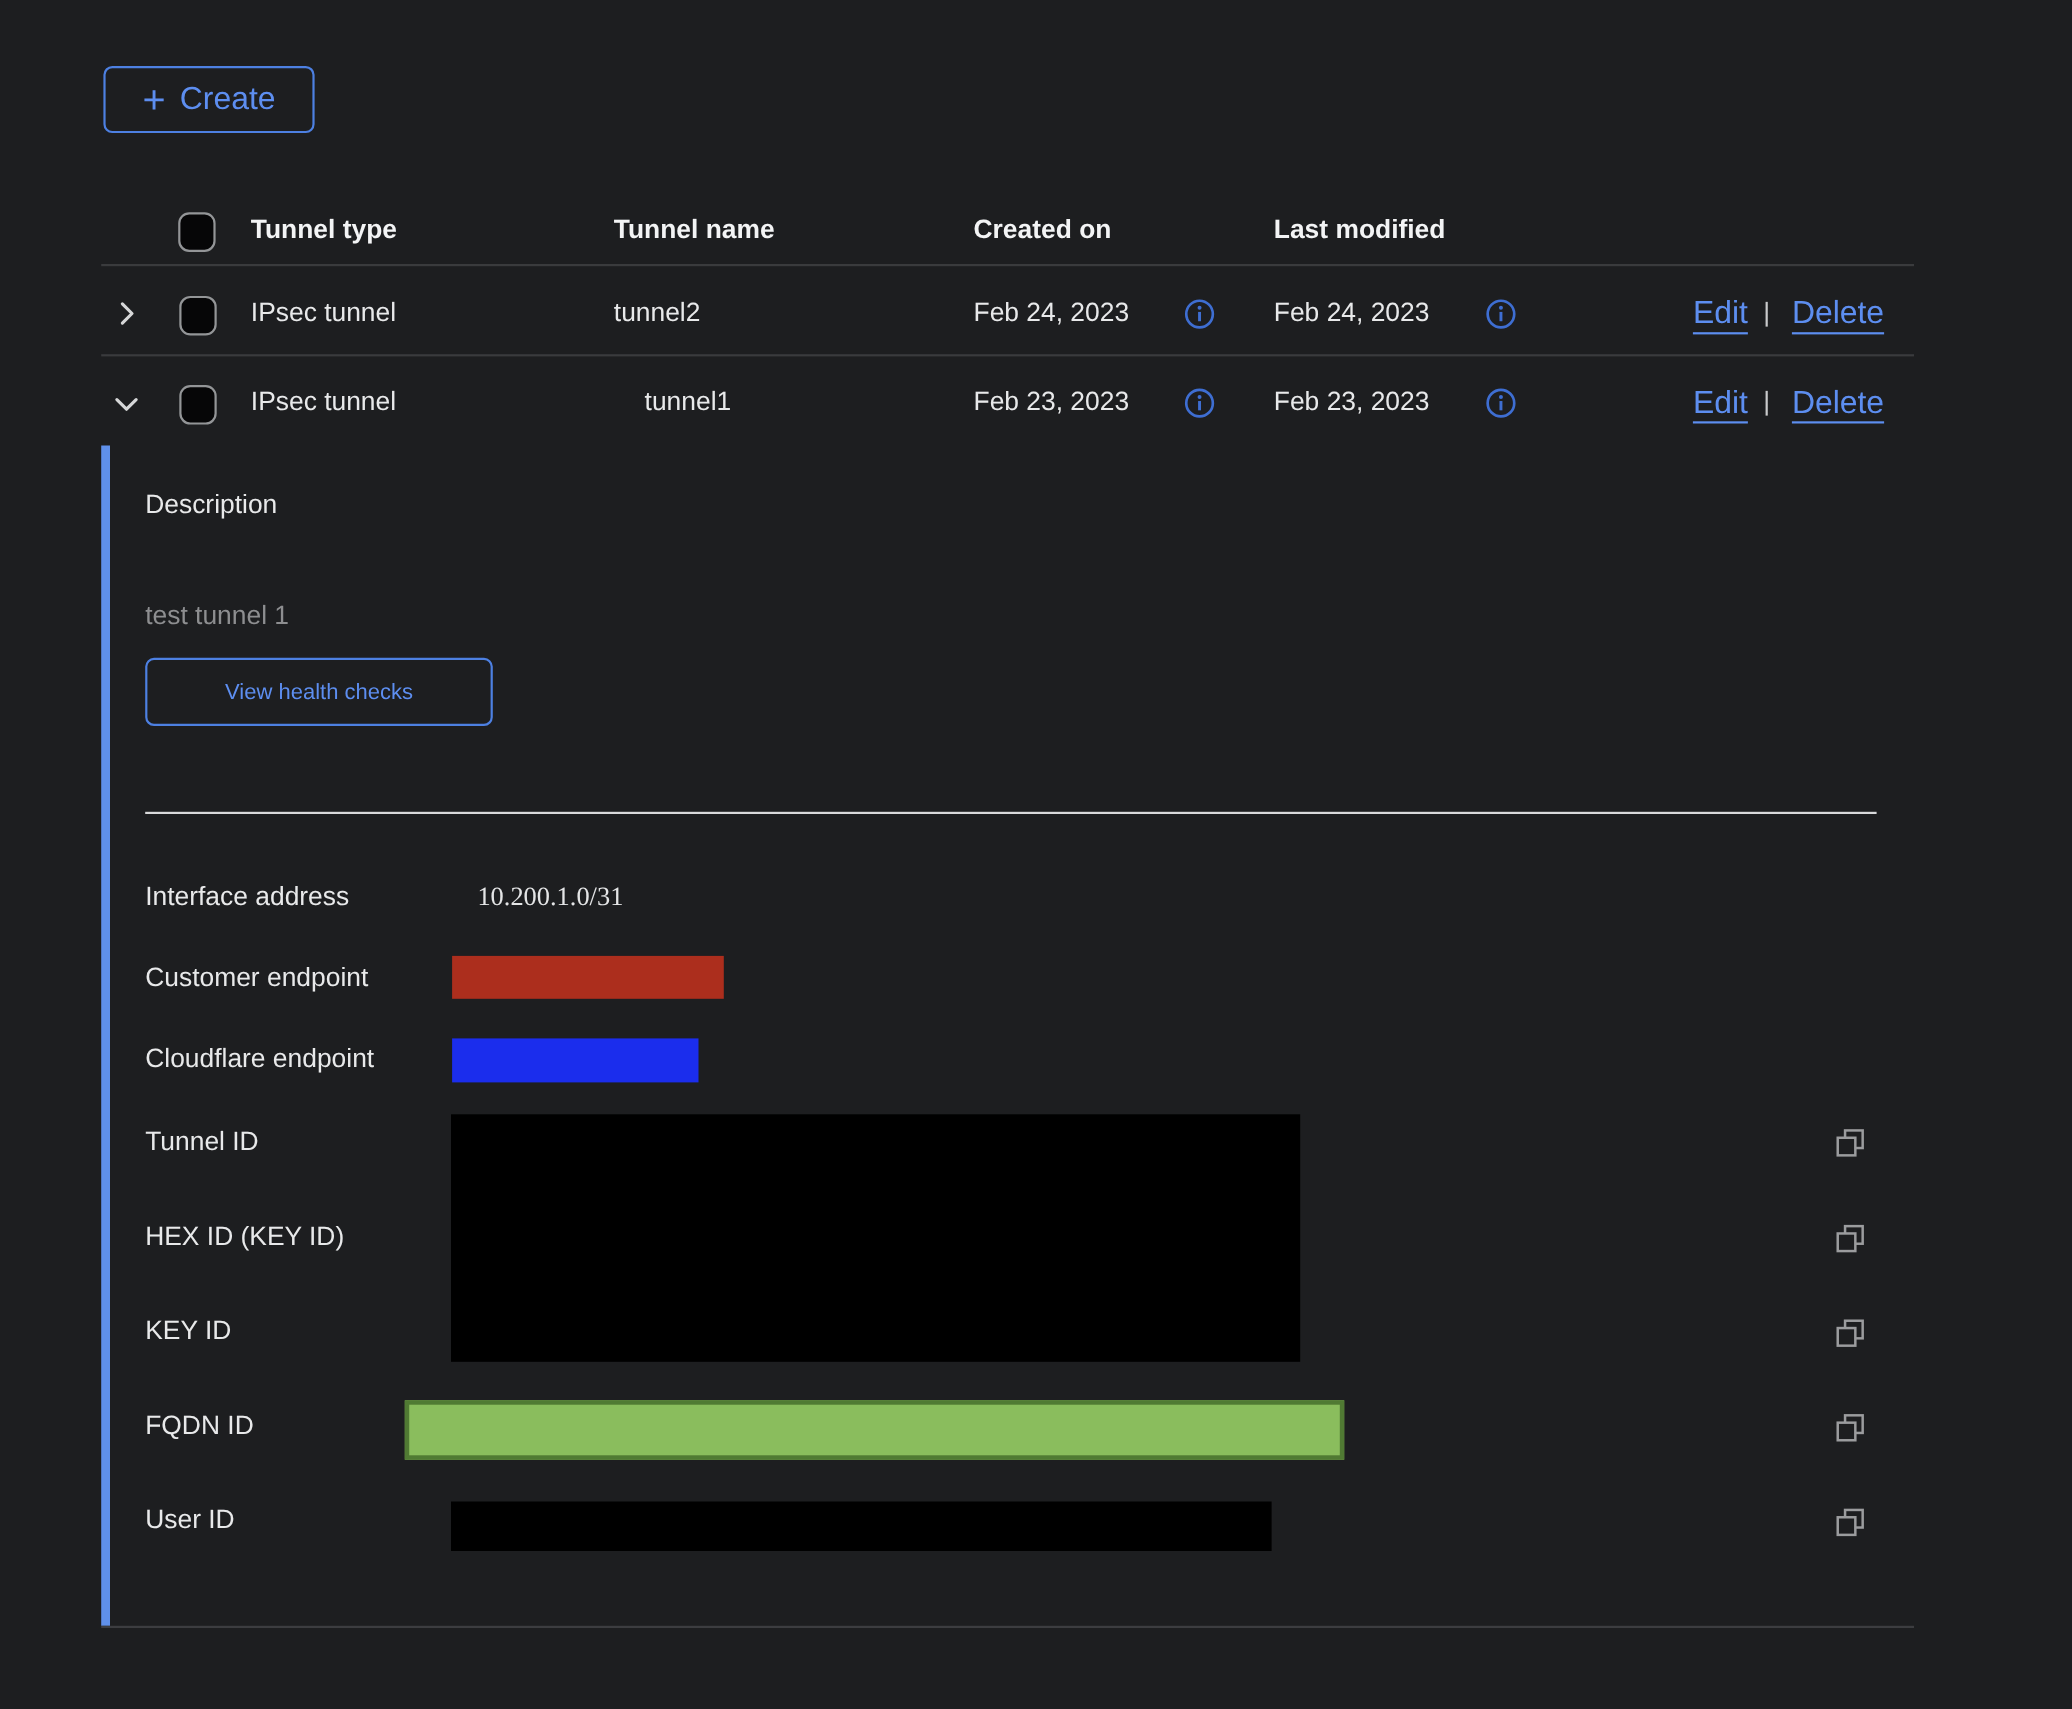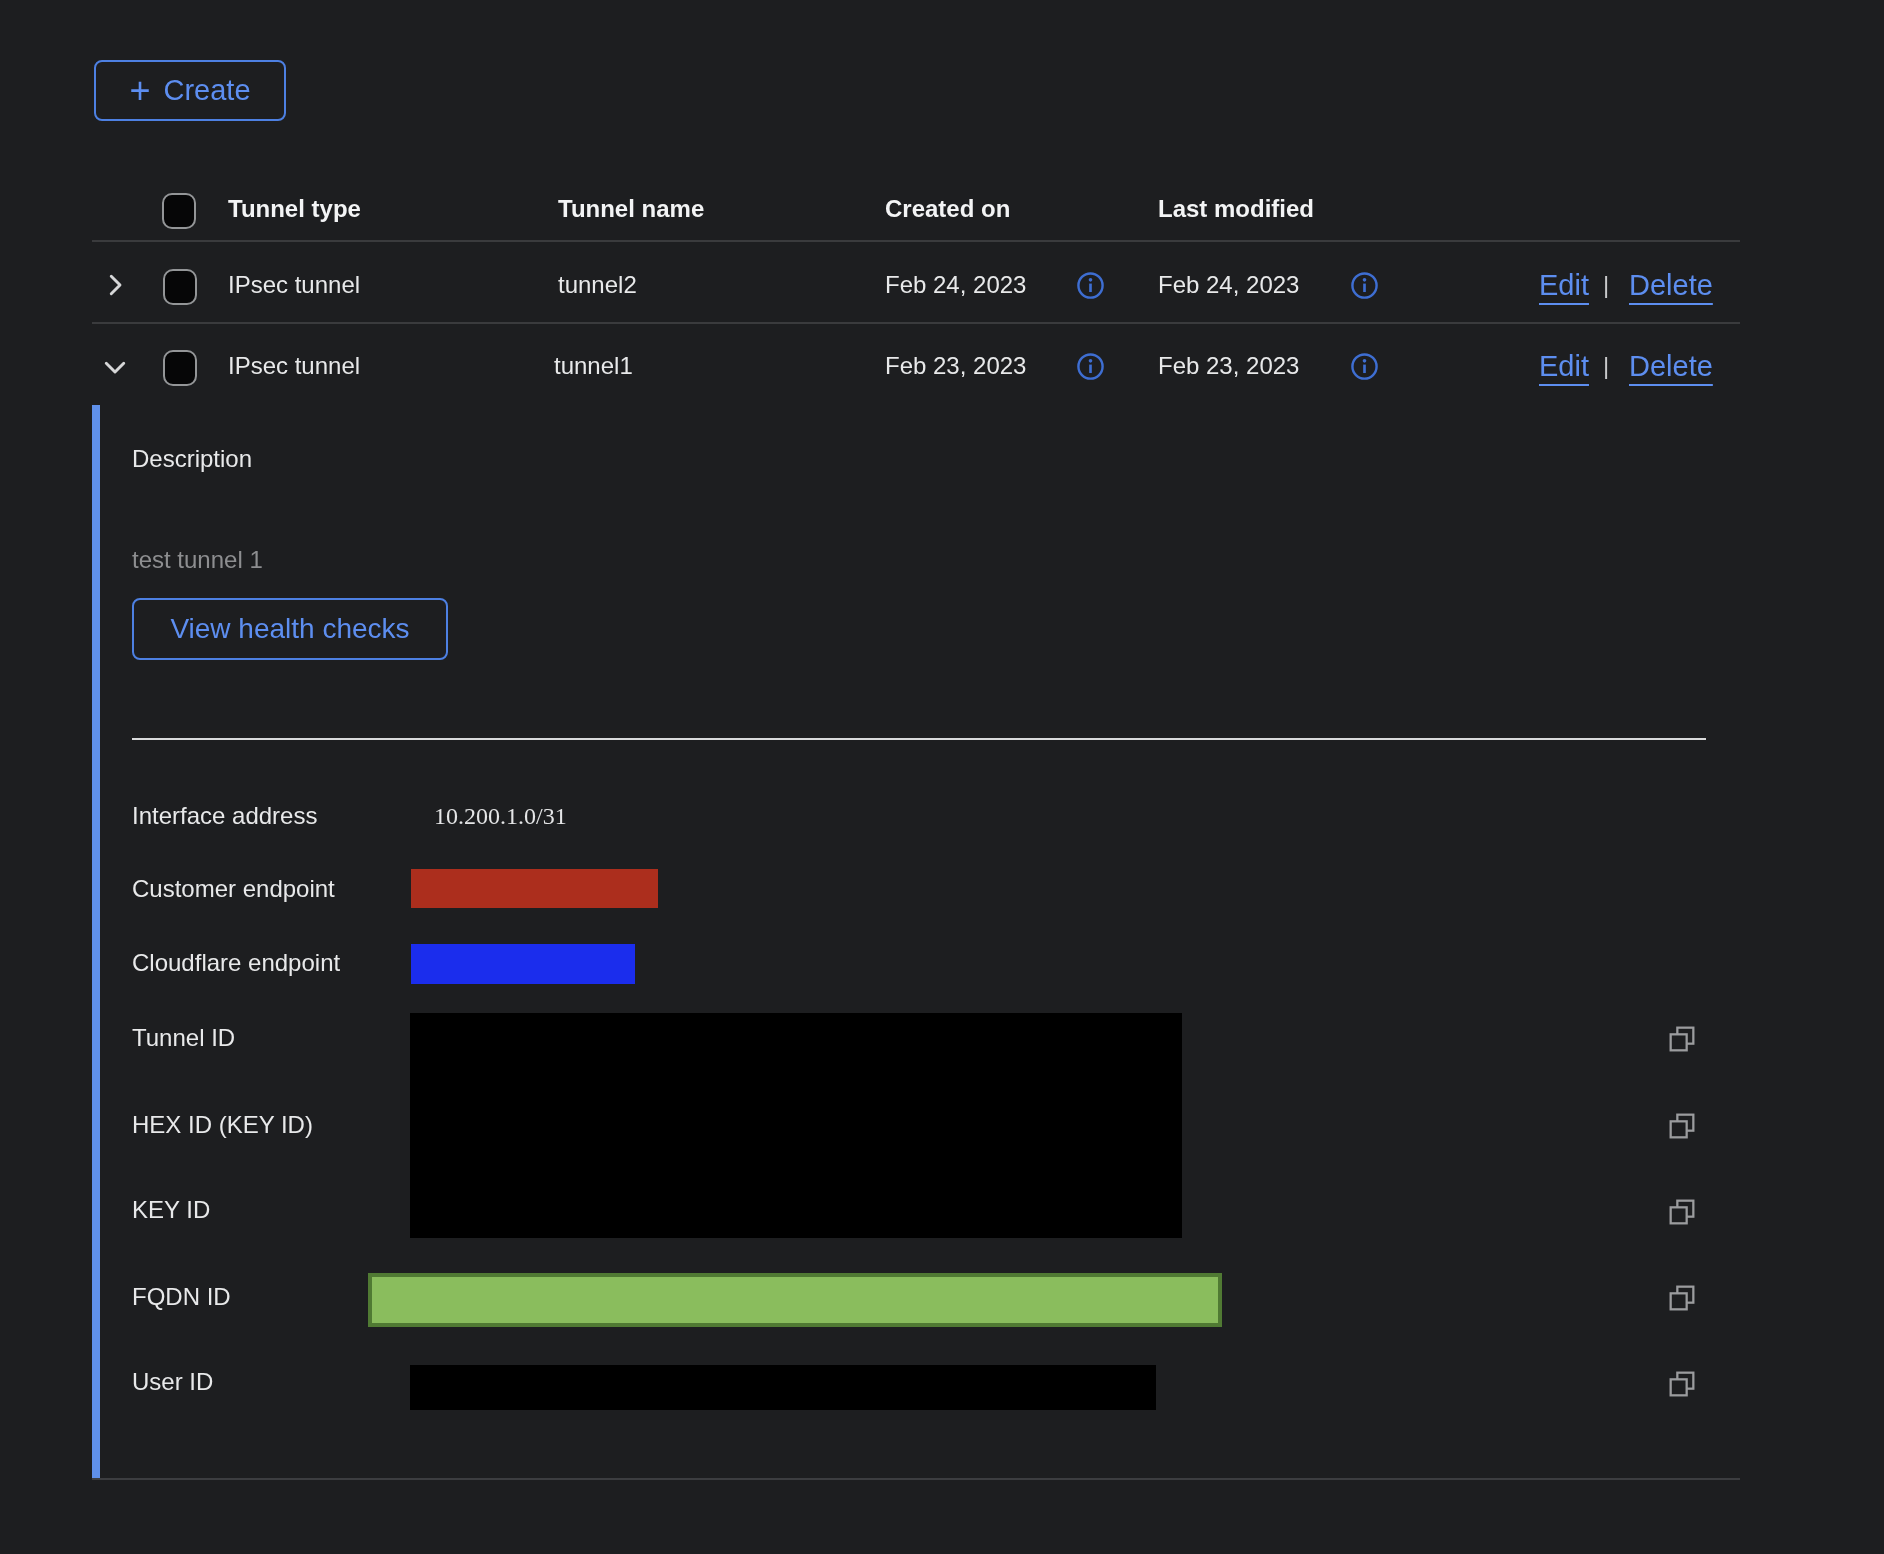--- a/index.html
+++ b/index.html
@@ -27,21 +27,21 @@
     position:absolute;width:30px;height:32px;border:2px solid #939597;
     border-radius:10px;background:#060607;cursor:pointer;
   }
   .icon-btn{position:absolute;background:none;border:none;padding:0;margin:0;cursor:pointer;line-height:0;}
   .divider{position:absolute;left:92px;width:1648px;height:2px;background:#3a3b3d;}
   .divider-light{position:absolute;height:2px;background:#d9dadb;}
   .redact{position:absolute;}
   .expand-bar{position:absolute;left:92px;top:405px;width:8px;height:1073px;background:#5f90ea;}
   .plus{font-size:36px;font-weight:300;line-height:36px;}
   .create-label{font-size:29px;}
-  .health-label{font-size:28px;}
+  .health-label{font-size:20px;}
 </style>
 </head>
 <body>
 
 <div id="app">
 
   <button class="btn-outline" style="left:94px;top:60px;width:192px;height:61px;">
     <span class="plus">+</span>
     <span class="create-label">Create</span>
   </button>
@@ -85,21 +85,21 @@
   <div class="divider" style="top:322px;"></div>
 
   <div>
     <button class="icon-btn" style="left:100px;top:352px;">
       <svg width="30" height="30" viewBox="0 0 24 24">
           <polyline points="5,9 12,16 19,9" fill="none" stroke="#d6d7d8" stroke-width="2.3" stroke-linecap="round" stroke-linejoin="round"></polyline>
         </svg>
     </button>
     <div class="checkbox" style="left:163px;top:350px;"></div>
     <span class="txt" style="left:228px;top:348px;">IPsec tunnel</span>
-    <span class="txt" style="left:554px;top:348px;">tunnel1</span>
+    <span class="txt" style="left:586px;top:348px;">tunnel1</span>
     <span class="txt" style="left:885px;top:348px;">Feb 23, 2023</span>
     <button class="icon-btn" style="left:1076px;top:352px;">
       <svg width="29" height="29" viewBox="0 0 24 24">
           <circle cx="12" cy="12" r="10" fill="none" stroke="#3e6ed2" stroke-width="2"></circle>
           <rect x="10.9" y="10.4" width="2.2" height="7" fill="#3e6ed2"></rect>
           <circle cx="12" cy="7.3" r="1.5" fill="#3e6ed2"></circle>
         </svg>
     </button>
     <span class="txt" style="left:1158px;top:348px;">Feb 23, 2023</span>
     <button class="icon-btn" style="left:1350px;top:352px;">

